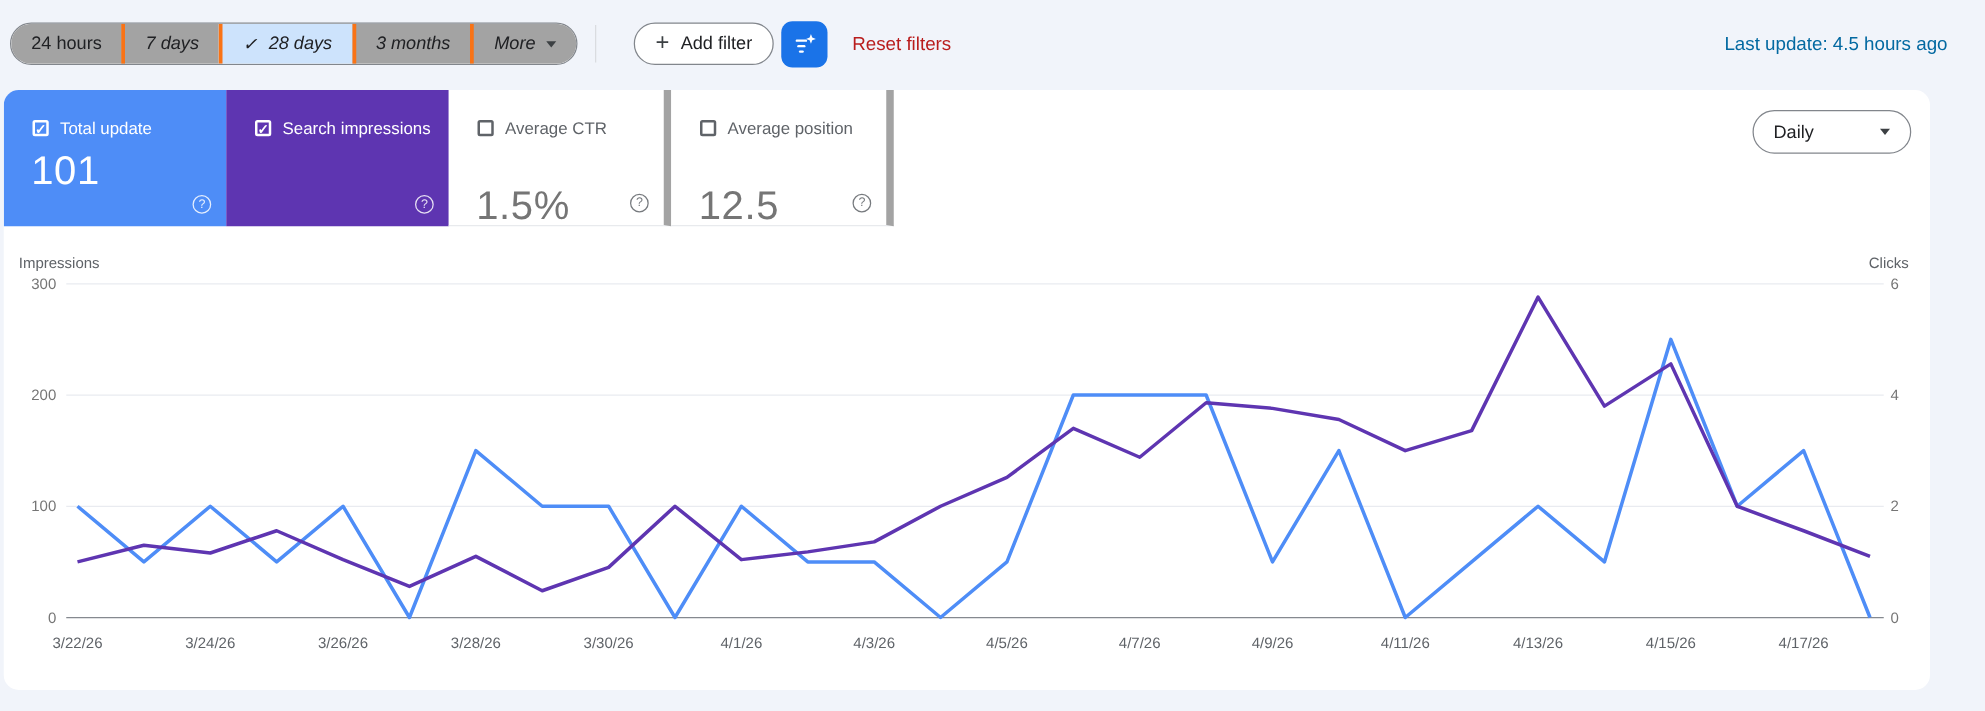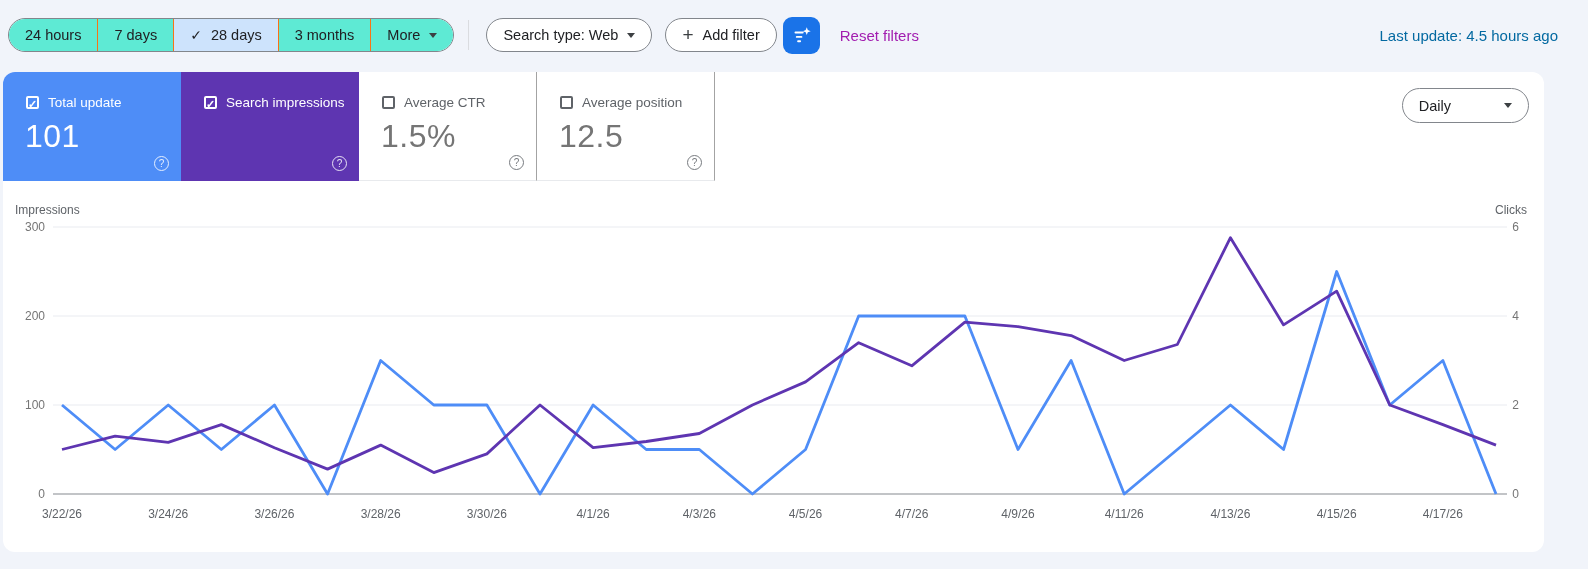--- a/index.html
+++ b/index.html
@@ -6,54 +6,54 @@
   html,body { width:1588px; height:569px; overflow:hidden;
     font-family:"Liberation Sans", sans-serif; background:#f1f4fa; color:#202124; }
   .page { position:relative; width:1588px; height:569px; }
 
   
   .toolbar { position:absolute; top:17px; left:8px; right:30px; height:36px;
     display:flex; align-items:center; }
   .seg-group { display:flex; height:34px; border:1px solid #82868c; border-radius:17px;
     overflow:hidden; background:#fff; }
   .seg { display:flex; align-items:center; padding:0 16px; font-size:14.5px;
-    color:#202124; cursor:pointer; background:#5eead4; white-space:nowrap; }
-  .seg + .seg { border-left:1px solid #f97316; }
+    color:#202124; cursor:pointer; background:#a3a3a3; white-space:nowrap; }
+  .seg + .seg { border-left:3px solid #f97316;font-style:italic; }
   .seg.sel { background:#cde3fc; }
   .seg .check { margin-right:9px; font-size:14px; }
   .tri { width:0; height:0; border-left:4.5px solid transparent; border-right:4.5px solid transparent;
     border-top:5.5px solid #3c4043; display:inline-block; margin-left:9px; }
   .v-divider { width:1px; height:30px; background:#dadce0; margin:0 17px 0 14px; }
   .pill { display:flex; align-items:center; height:34px; padding:0 16px; background:#fff;
     border:1px solid #82868c; border-radius:17px; font-size:14.5px; color:#202124;
     cursor:pointer; white-space:nowrap; }
   .pill .plus { font-size:19px; color:#3c4043; margin-right:9px; font-weight:400; }
   .filter-btn { width:37px; height:37px; border:none; border-radius:9px; background:#1a73e8;
     margin-left:6px; display:flex; align-items:center; justify-content:center; cursor:pointer; }
   .add-filter { margin-left:13px; }
-  .reset { margin-left:20px; color:#a21caf; font-size:15px; font-weight:500;
+  .reset { margin-left:20px; color:#b91c1c; font-size:15px; font-weight:500;
     text-decoration:none; cursor:pointer; }
   .last-update { margin-left:auto; color:#0369a1; font-size:15px; }
 
   
   .card { position:absolute; top:72px; left:3px; right:44px; bottom:17px;
     background:#fff; border-radius:12px; overflow:hidden; }
 
   .metrics { position:absolute; top:0; left:0; display:flex; }
   .tile { width:178px; height:109px; position:relative; cursor:pointer; background:#fff; }
-  .tile.plain { border-right:1px solid #a3a3a3; border-bottom:1px solid #e8eaed; color:#5f6368; }
+  .tile.plain { border-right:6px solid #a3a3a3; border-bottom:1px solid #e8eaed; color:#5f6368; }
   .tile.plain:first-child { border-left:1px solid #e8eaed; }
   .tile.on { color:#fff; }
   .tile .row { position:absolute; top:23px; left:23px; display:flex; align-items:center;
     gap:9px; font-size:13.5px; white-space:nowrap; }
   .cb { width:13px; height:13px; border:2px solid currentColor; border-radius:2px;
     font-size:11px; line-height:12px; text-align:center; font-weight:bold; flex:none; }
   .tile .val { position:absolute; top:46px; left:22px; font-size:32px; letter-spacing:.5px; }
   .tile.on .val { color:#fff; }
-  .tile.plain .val { color:#757575; }
+  .tile.plain .val { color:#757575;margin-top:28px; }
   .help { position:absolute; right:12px; bottom:10px; width:15px; height:15px;
     border-radius:50%; border:1px solid currentColor; font-size:10px; display:flex;
     align-items:center; justify-content:center; opacity:.85; cursor:pointer; }
   .daily { position:absolute; top:16px; right:15px; border-radius:18px; height:35px;gap:44px; }
 
   #chart { position:absolute; left:0; top:128px; }
   svg text { font-family:"Liberation Sans", sans-serif; }
 </style>
 </head>
 <body>
@@ -74,24 +74,20 @@
         </div>
         <div class="seg">
           <span>3 months</span>
         </div>
         <div class="seg">
           <span>More</span>
           <span class="tri"></span>
         </div>
       </div>
     <div class="v-divider"></div>
-    <button class="pill">
-      <span>Search type: Web</span>
-      <span class="tri"></span>
-    </button>
     <button class="pill add-filter">
       <span class="plus">+</span>
       <span>Add filter</span>
     </button>
     <button class="filter-btn">
       <svg width="21" height="21" viewBox="0 0 24 24">
         <rect x="4" y="7.5" width="10.5" height="2.2" rx="1.1" fill="#fff"></rect>
         <rect x="5.5" y="12.5" width="7.5" height="2.2" rx="1.1" fill="#fff"></rect>
         <rect x="7" y="17.5" width="4.5" height="2.2" rx="1.1" fill="#fff"></rect>
         <path d="M18 2.5 L19.2 5.8 L22.5 7 L19.2 8.2 L18 11.5 L16.8 8.2 L13.5 7 L16.8 5.8 Z" fill="#fff"></path>

